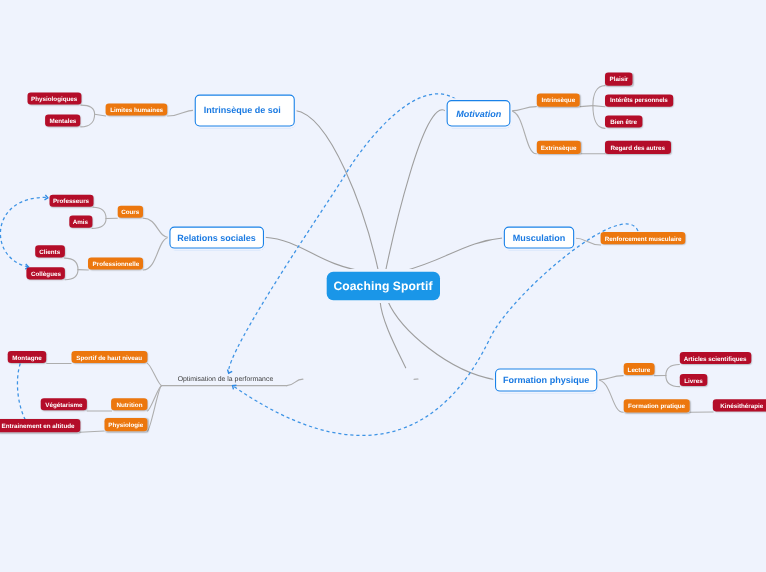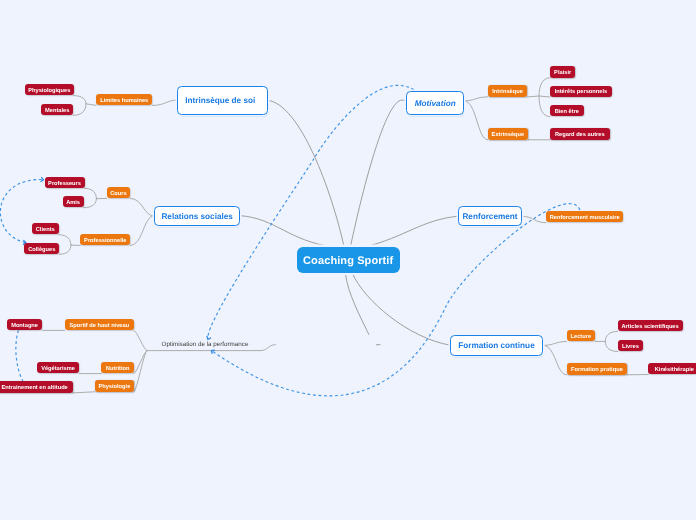--- a/index.html
+++ b/index.html
@@ -98,31 +98,31 @@
 
 <div class="node root" style="left:296.6px;top:247.4px;width:103.2px;height:25.2px;">
       <span>Coaching Sportif</span>
     </div>
 <div class="node lvl1 wrap" style="left:177.2px;top:85.6px;width:90.6px;height:29px;">
       <span>Intrinsèque de soi</span>
     </div>
 <div class="node lvl1 ctr" style="left:406.4px;top:91.2px;width:57.6px;height:24px;font-style:italic;">
       <span>Motivation</span>
     </div>
-<div class="node lvl1 ctr" style="left:153.8px;top:206.2px;width:86.7px;height:19.5px;">
+<div class="node lvl1 ctr" style="left:153.8px;top:206.2px;width:86.7px;height:19.5px;justify-content:flex-end;">
       <span>Relations sociales</span>
     </div>
 <div class="node lvl1 ctr" style="left:458.2px;top:206.2px;width:63.6px;height:20.3px;">
-      <span>Renforcement</span>
+      <span>Musculation</span>
     </div>
 <div class="node plain" style="left:161.3px;top:338.6px;width:87.3px;height:11.5px;">
       <span>Optimisation de la performance</span>
     </div>
 <div class="node lvl1 ctr" style="left:449.9px;top:335.3px;width:93.2px;height:20.3px;">
-      <span>Formation continue</span>
+      <span>Formation physique</span>
     </div>
 <div class="node chip o" style="left:96.1px;top:93.9px;width:56.3px;height:11.3px;">
       <span>Limites humaines</span>
     </div>
 <div class="node chip r" style="left:25px;top:84.1px;width:48.6px;height:11.3px;">
       <span>Physiologiques</span>
     </div>
 <div class="node chip r" style="left:41.1px;top:103.8px;width:32.3px;height:11.3px;">
       <span>Mentales</span>
     </div>

